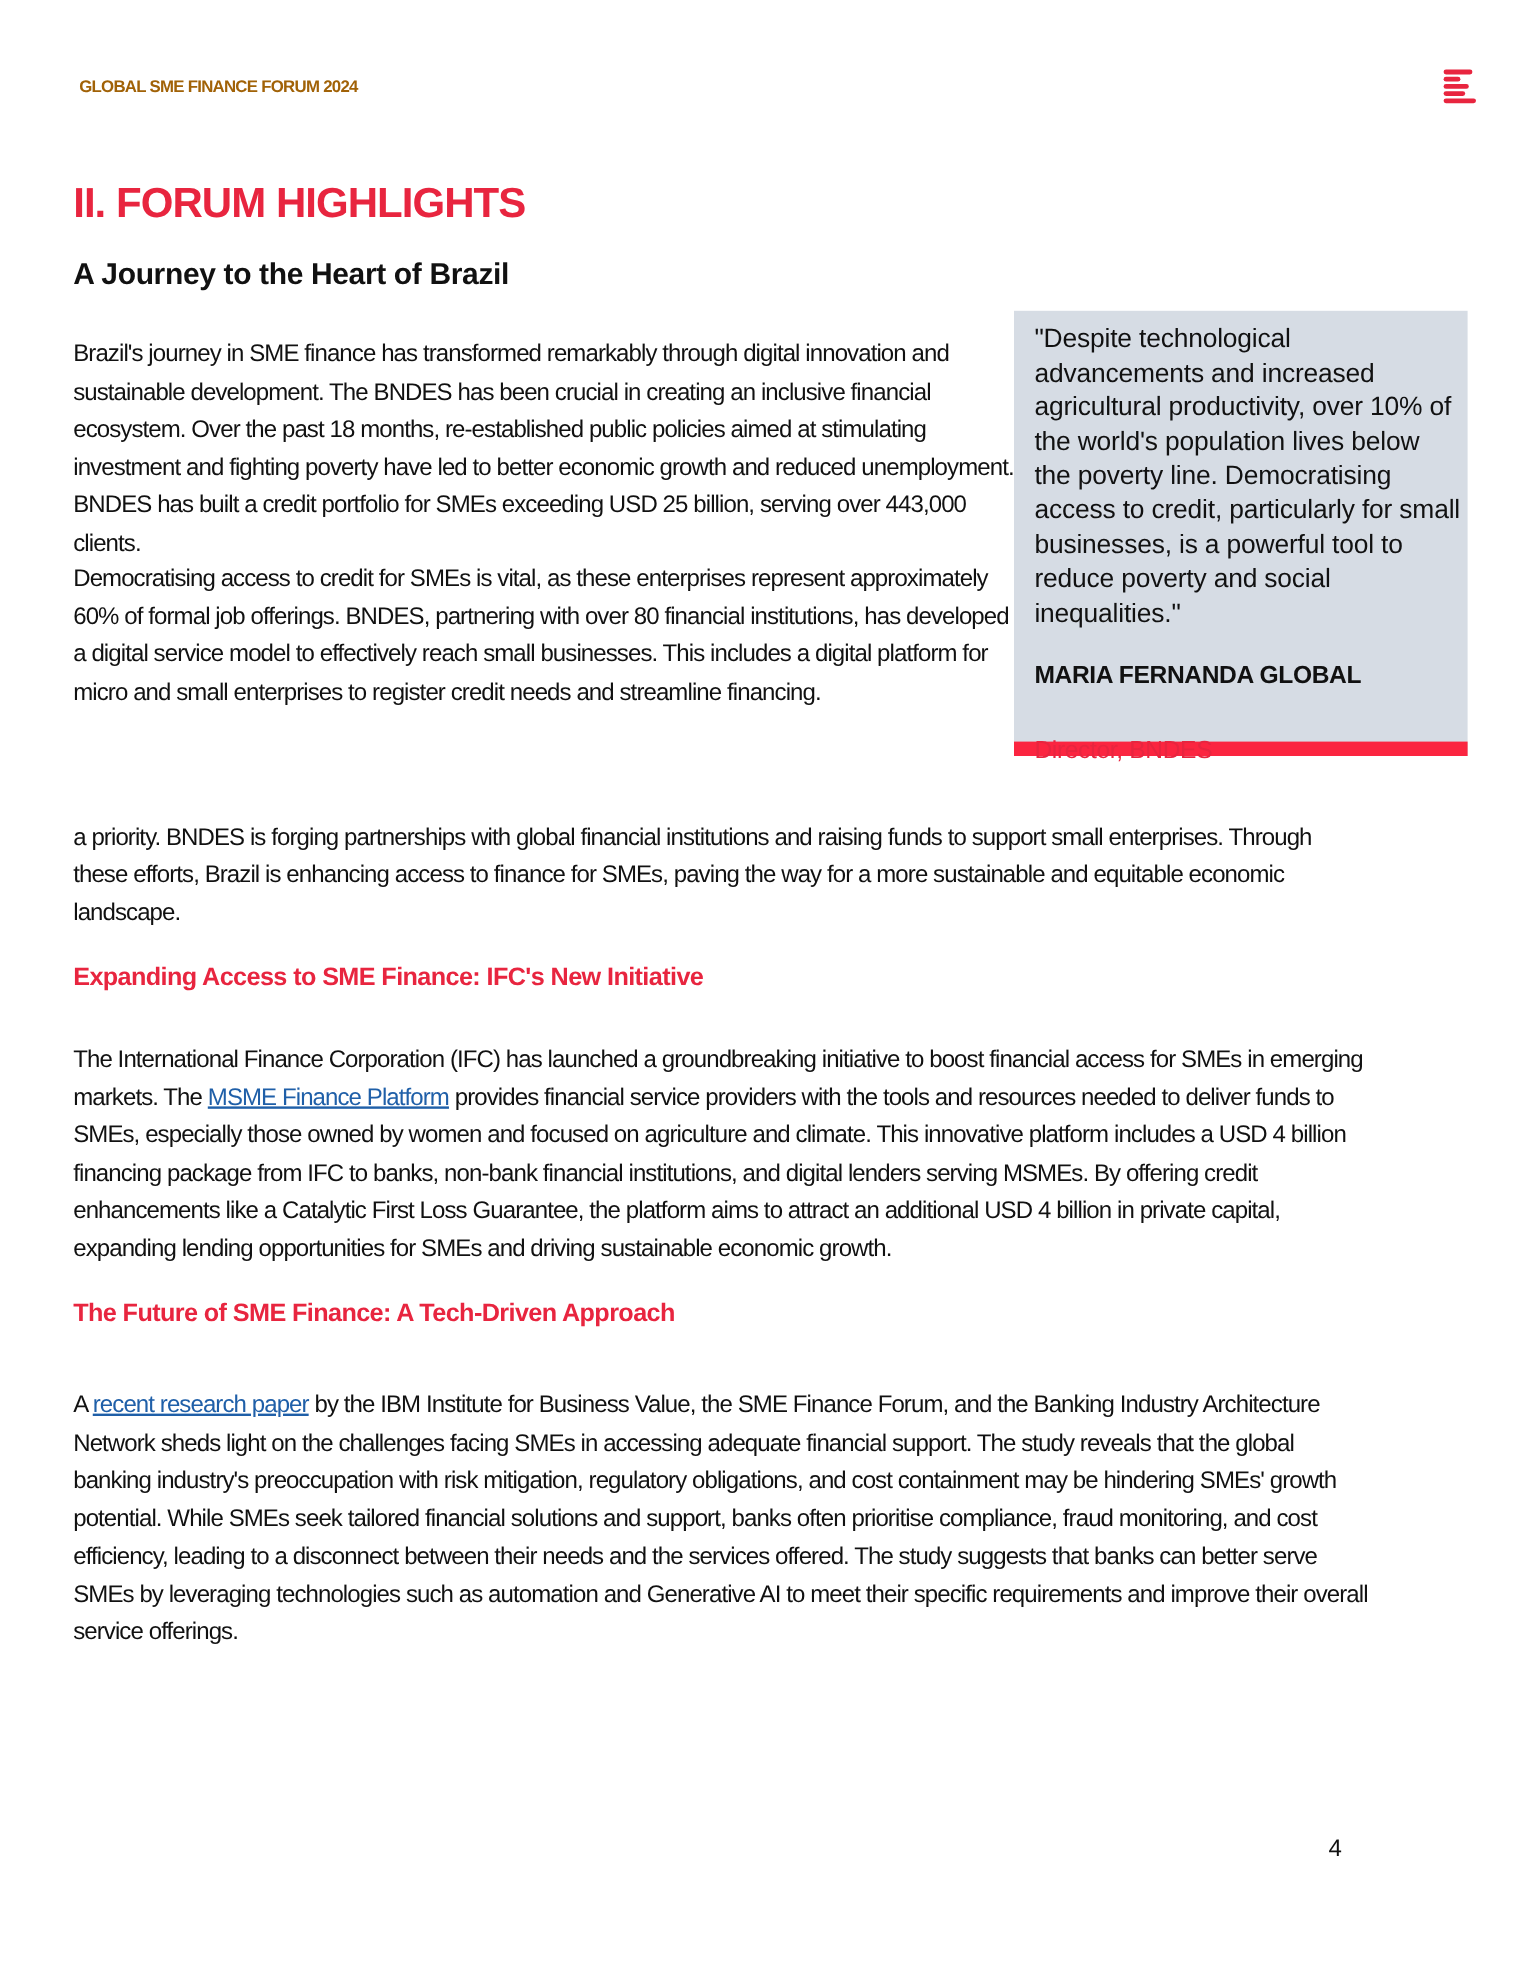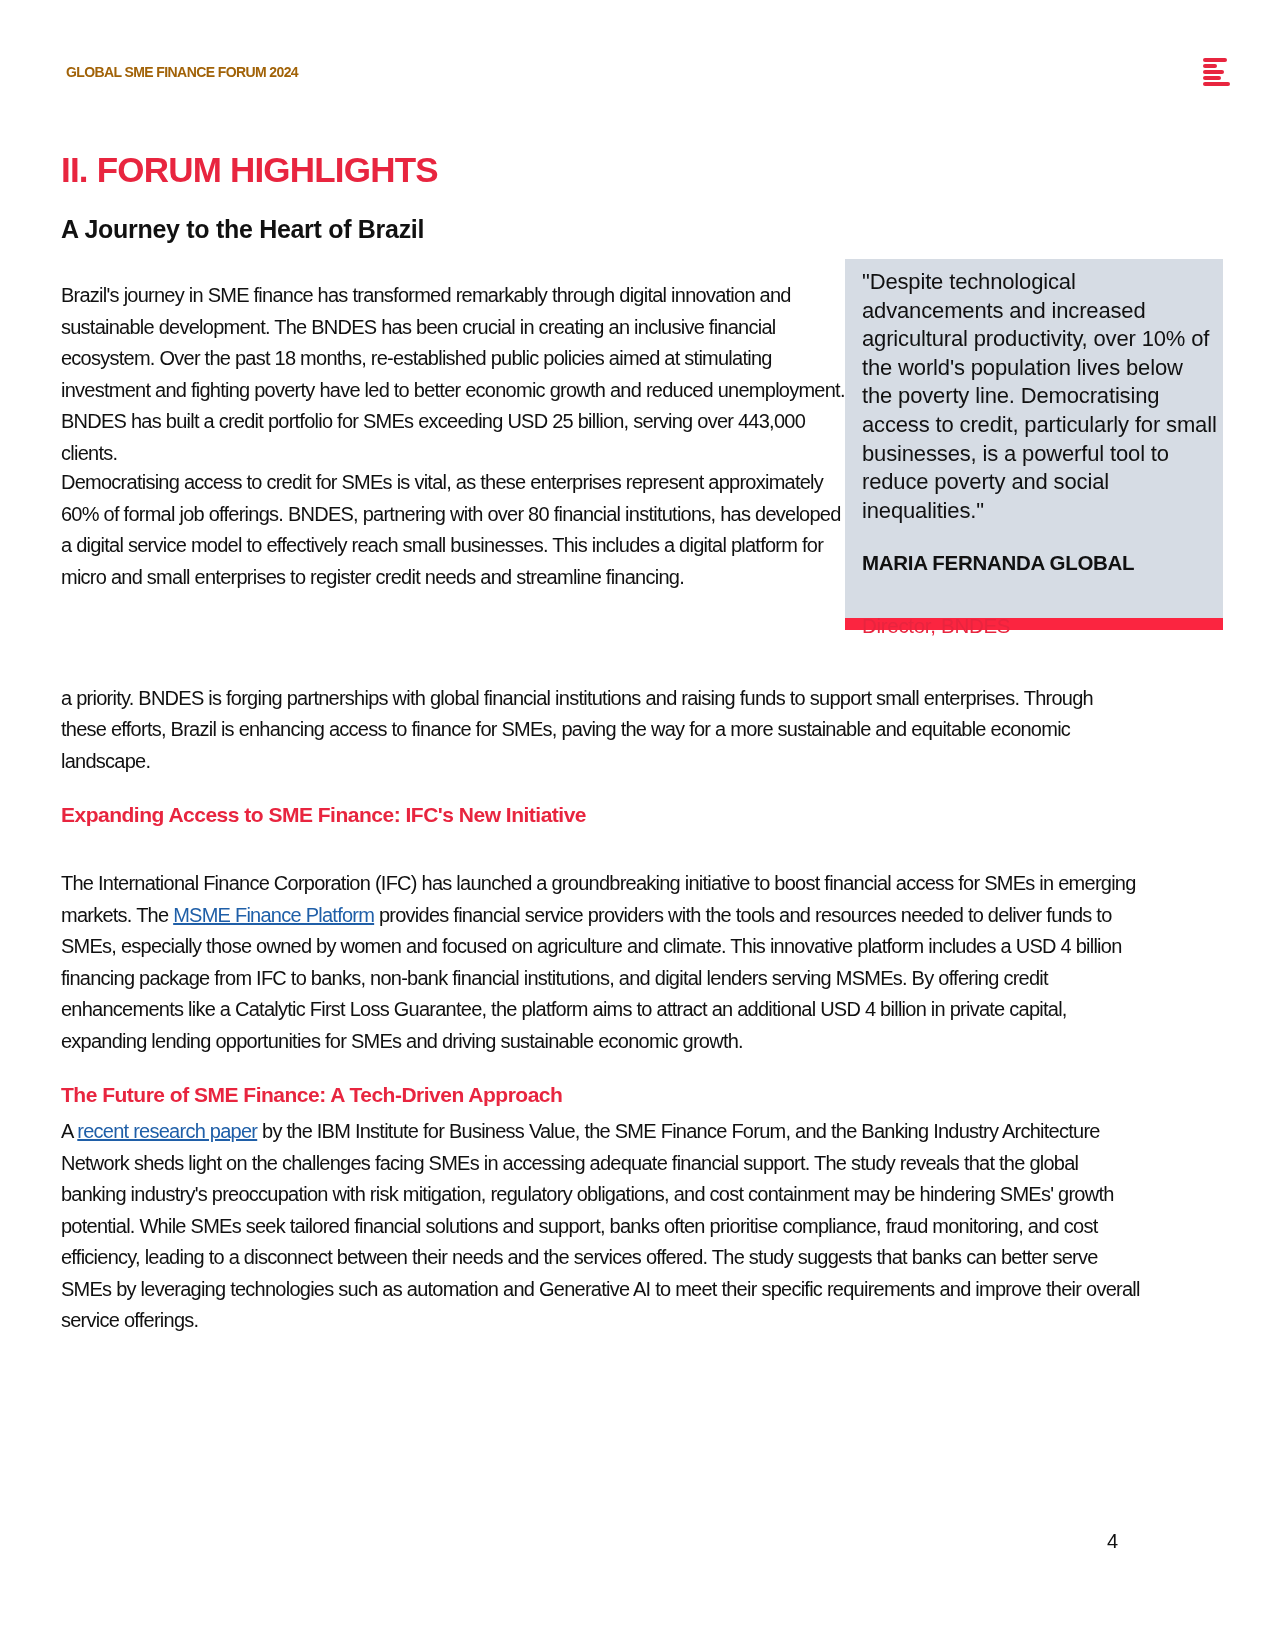--- a/index.html
+++ b/index.html
@@ -48,21 +48,21 @@
       left: 61px;
       font-size: 20px;
       line-height: 31.5px;
       letter-spacing: -0.75px;
       color: #111111;
     }
     .p1 { top: 252px; width: 790px; margin-top: 28px; }
     .p2 { top: 467px; width: 790px; }
     .p3 { top: 651px; width: 1080px; }
     .p4 { top: 868px; width: 1080px; }
-    .p5 { top: 1116px; width: 1080px; }
+    .p5 { top: 1156px; width: 1080px; }
     .red-head {
       position: absolute;
       left: 61px;
       font-size: 21px;
       font-weight: 700;
       color: #e8253f;
       letter-spacing: -0.5px;
     }
     .h2a { top: 803px; }
     .h2b { top: 1083px; }

